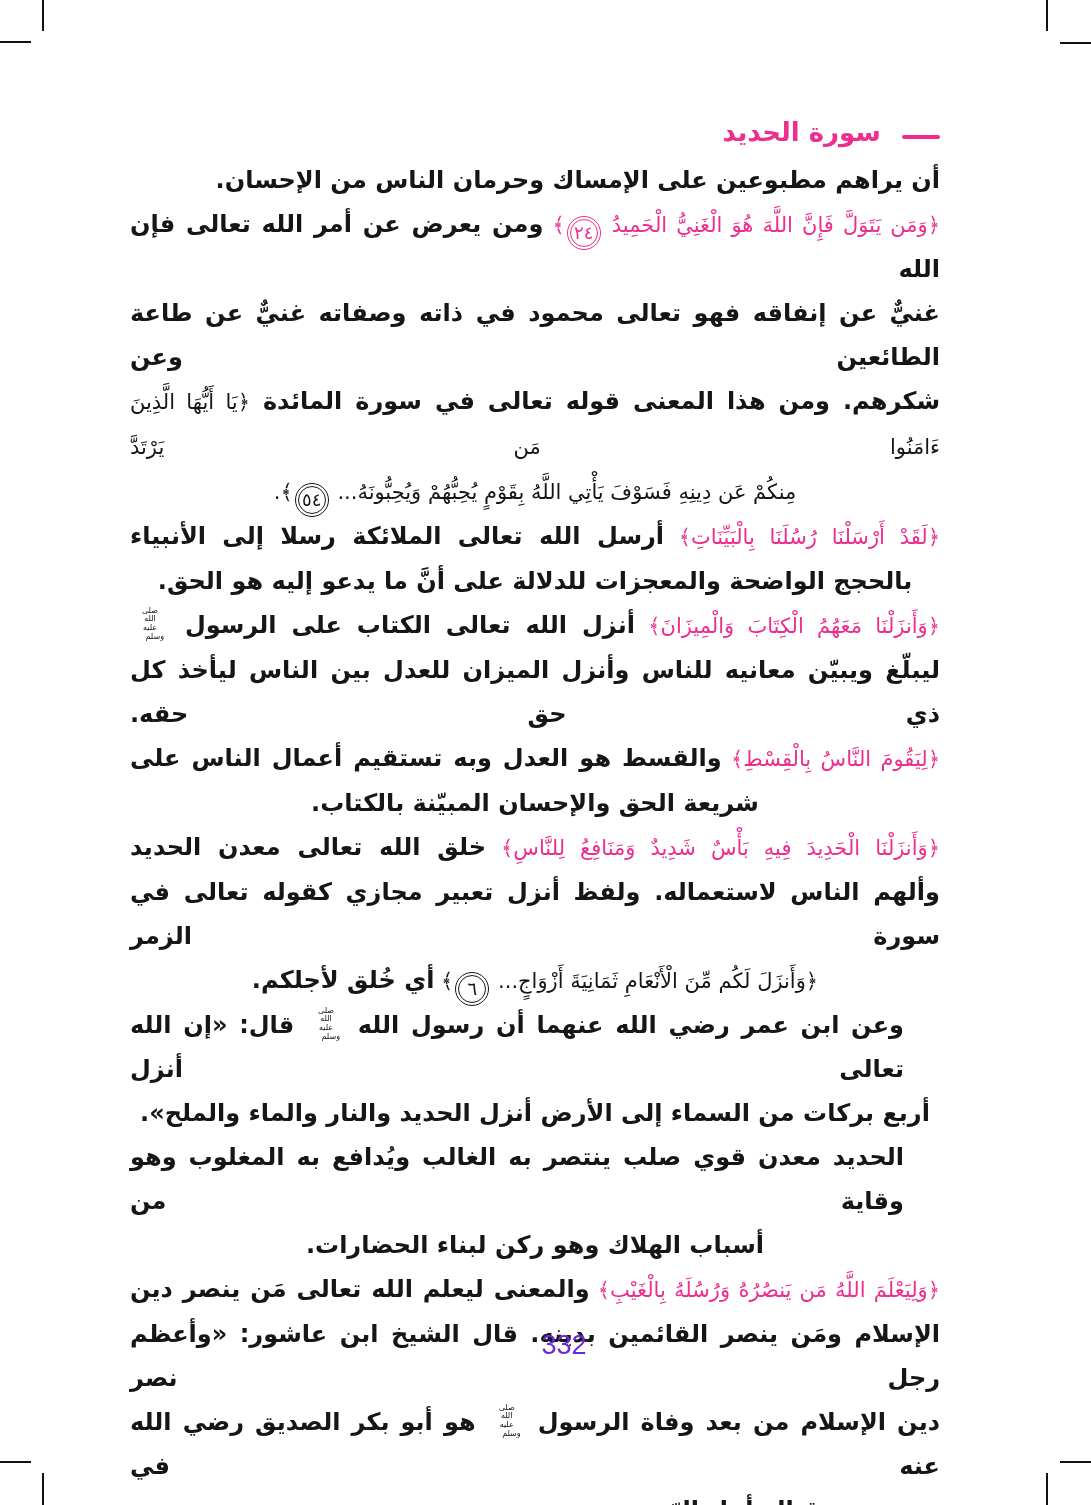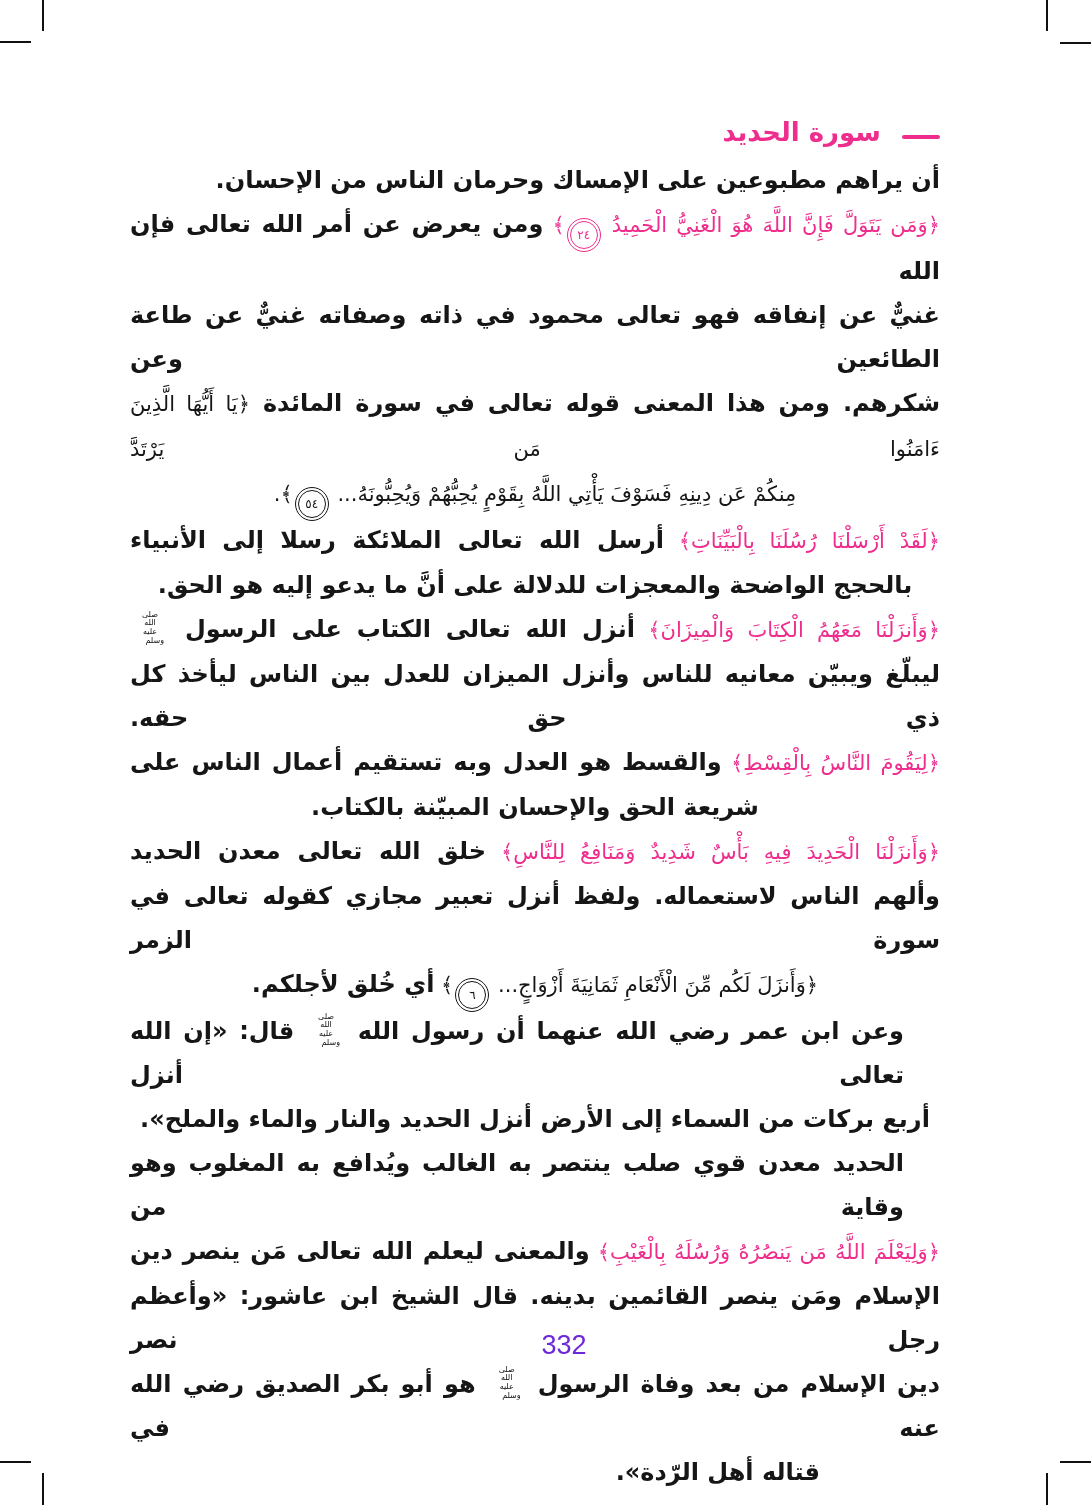--- a/index.html
+++ b/index.html
@@ -24,21 +24,21 @@
   .c{text-align:center;}
   .r{text-align:right;}
   .ind1{padding-right:36px;}
   .ind2{padding-right:120px;}
   .v{color:var(--accent);font-weight:400;font-size:21px;}
   .q{color:var(--ink);font-weight:400;font-size:21px;}
   .num{
     display:inline-flex;align-items:center;justify-content:center;
     width:26px;height:26px;border:1.5px solid currentColor;border-radius:50%;
     outline:1px solid currentColor;outline-offset:2px;
-    font-size:12px;font-weight:400;vertical-align:-7px;margin:0 5px;
+    font-size:18px;font-weight:400;vertical-align:-7px;margin:0 5px;
   }
   .n{color:var(--accent);}
   .nb{color:var(--ink);border-radius:14px;}
   .s{
     display:inline-block;width:28px;font-size:8px;line-height:1.1;
     text-align:center;vertical-align:-6px;font-weight:400;white-space:normal;margin:0 6px;
   }
   
   .page-num{
     position:absolute;top:1330px;left:0;right:7px;text-align:center;
@@ -73,19 +73,20 @@
     <div class="line j"><span class="v">﴿وَأَنزَلْنَا مَعَهُمُ الْكِتَابَ وَالْمِيزَانَ﴾ </span><span class="t">أنزل الله تعالى الكتاب على الرسول </span><span class="s">صلى الله عليه وسلم</span></div>
     <div class="line j"><span class="t">ليبلّغ ويبيّن معانيه للناس وأنزل الميزان للعدل بين الناس ليأخذ كل ذي حق حقه.</span></div>
     <div class="line j"><span class="v">﴿لِيَقُومَ النَّاسُ بِالْقِسْطِ﴾ </span><span class="t">والقسط هو العدل وبه تستقيم أعمال الناس على</span></div>
     <div class="line c"><span class="t">شريعة الحق والإحسان المبيّنة بالكتاب.</span></div>
     <div class="line j"><span class="v">﴿وَأَنزَلْنَا الْحَدِيدَ فِيهِ بَأْسٌ شَدِيدٌ وَمَنَافِعُ لِلنَّاسِ﴾ </span><span class="t">خلق الله تعالى معدن الحديد</span></div>
     <div class="line j"><span class="t">وألهم الناس لاستعماله. ولفظ أنزل تعبير مجازي كقوله تعالى في سورة الزمر</span></div>
     <div class="line c"><span class="q">﴿وَأَنزَلَ لَكُم مِّنَ الْأَنْعَامِ ثَمَانِيَةَ أَزْوَاجٍ... </span><span class="num nb">٦</span><span class="q">﴾ </span><span class="t">أي خُلق لأجلكم.</span></div>
     <div class="line j ind1"><span class="t">وعن ابن عمر رضي الله عنهما أن رسول الله </span><span class="s">صلى الله عليه وسلم</span><span class="t"> قال: «إن الله تعالى أنزل</span></div>
     <div class="line c"><span class="t">أربع بركات من السماء إلى الأرض أنزل الحديد والنار والماء والملح».</span></div>
     <div class="line j ind1"><span class="t">الحديد معدن قوي صلب ينتصر به الغالب ويُدافع به المغلوب وهو وقاية من</span></div>
+    <div class="line c"><span class="t">أسباب الهلاك وهو ركن لبناء الحضارات.</span></div>
     <div class="line j"><span class="v">﴿وَلِيَعْلَمَ اللَّهُ مَن يَنصُرُهُ وَرُسُلَهُ بِالْغَيْبِ﴾ </span><span class="t">والمعنى ليعلم الله تعالى مَن ينصر دين</span></div>
     <div class="line j"><span class="t">الإسلام ومَن ينصر القائمين بدينه. قال الشيخ ابن عاشور: «وأعظم رجل نصر</span></div>
     <div class="line j"><span class="t">دين الإسلام من بعد وفاة الرسول </span><span class="s">صلى الله عليه وسلم</span><span class="t"> هو أبو بكر الصديق رضي الله عنه في</span></div>
     <div class="line r ind2"><span class="t">قتاله أهل الرّدة».</span></div>
   </div>
 
 <div class="page-num">332</div>
 
 </body></html>

